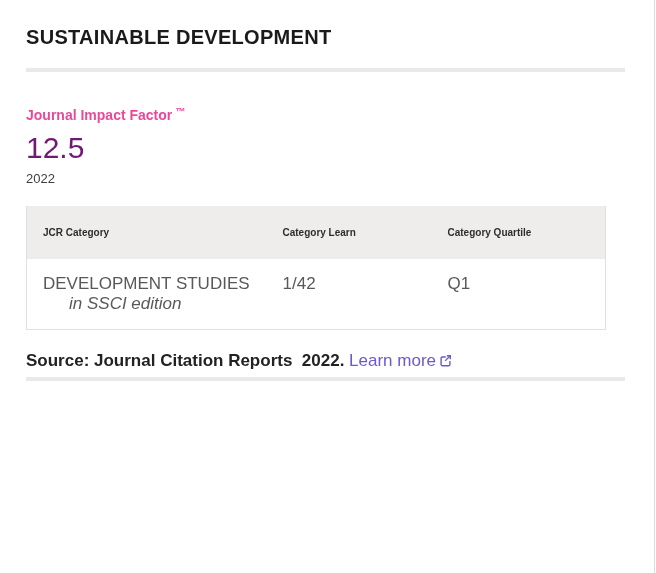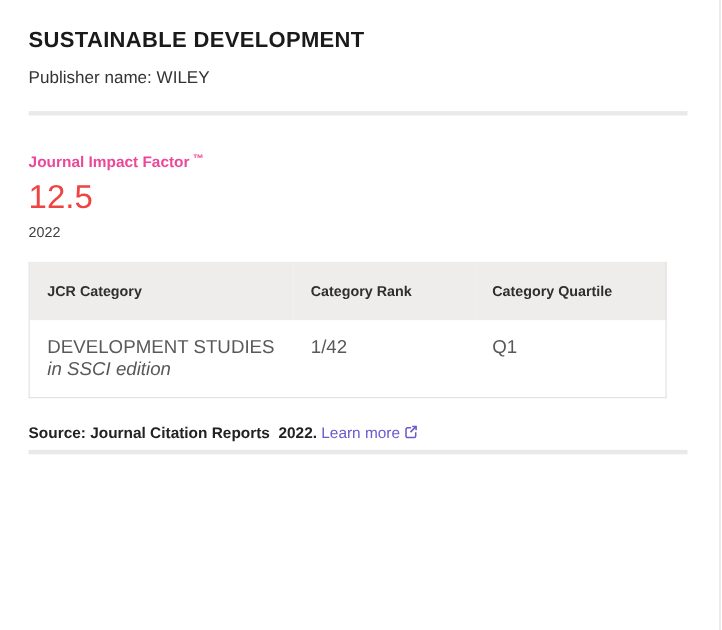--- a/index.html
+++ b/index.html
@@ -32,78 +32,74 @@
   }
   .jif-heading {
     margin-top: 33px;
     font-size: 14px; font-weight: 700; line-height: 14px; color: #ec4899;
   }
   .tm { font-size: 10px; font-weight: 700; vertical-align: 5px; margin-left: 3px; }
 
   .metrics { margin-top: 11px; display: flex; }
   .metric { width: 219px; }
   .metric-value {
-    font-size: 30px; line-height: 30px; color: #ef4444;
+    font-size: 30px; line-height: 30px; color: #701a75;
   }
   .metric-label {
     margin-top: 9px;
     font-size: 13px; line-height: 13px; color: #404040;
   }
 
   .rank-table {
     margin-top: 21px;
     width: 579px;
     border-collapse: collapse;
     table-layout: fixed;
     border-left: 1px solid #e2e0de;
     border-right: 1px solid #e2e0de;
     border-bottom: 1px solid #e2e0de;
   }
   .rank-table thead th {
     background: #efedec;
     text-align: left;
-    font-size: 13px; font-weight: 700; color: #2e2e2e;
+    font-size: 10px; font-weight: 700; color: #2e2e2e;
     padding: 17px 16px;
     line-height: 19px;
   }
   .rank-table tbody td {
     vertical-align: top;
     font-size: 17px; color: #595959;
     line-height: 19.5px;
     padding: 15px 16px 16px 16px;
   }
-  .edition { font-style: italic; }
+  .edition { font-style: italic; margin-left: 26px; }
 
   .source-line {
     margin-top: 22px;
-    font-size: 14px; line-height: 18px;
+    font-size: 17px; line-height: 18px;
   }
   .source-text {
     font-weight: 700; color: #222222;
     white-space: pre-wrap;
   }
   .learn-more-link {
     color: #6e58cc; text-decoration: none; font-weight: 400;
     cursor: pointer;
   }
   .ext-icon { vertical-align: -2px; margin-left: 2px; }
 
   .divider-bottom { margin-top: 7px; }
 </style>
 </head>
 <body>
 
 <div class="page">
 
   <h1 class="journal-title">SUSTAINABLE DEVELOPMENT</h1>
 
-  <div class="publisher-line">
-    <span>Publisher name:</span>
-    <span>WILEY</span>
-  </div>
 
   <div class="divider"></div>
 
   <div class="jif-heading">
     <span>Journal Impact Factor</span><span class="tm">™</span>
   </div>
 
   <div class="metrics">
     <div class="metric">
       <div class="metric-value">12.5</div>
@@ -113,21 +109,21 @@
 
   <table class="rank-table">
     <colgroup>
         <col style="width:240px">
         <col style="width:165px">
         <col style="width:174px">
       </colgroup>
     <thead>
       <tr>
         <th>JCR Category</th>
-        <th>Category Rank</th>
+        <th>Category Learn</th>
         <th>Category Quartile</th>
       </tr>
     </thead>
     <tbody>
       <tr>
         <td>
           <div>DEVELOPMENT STUDIES</div>
           <div class="edition">in SSCI edition</div>
         </td>
         <td>1/42</td>

